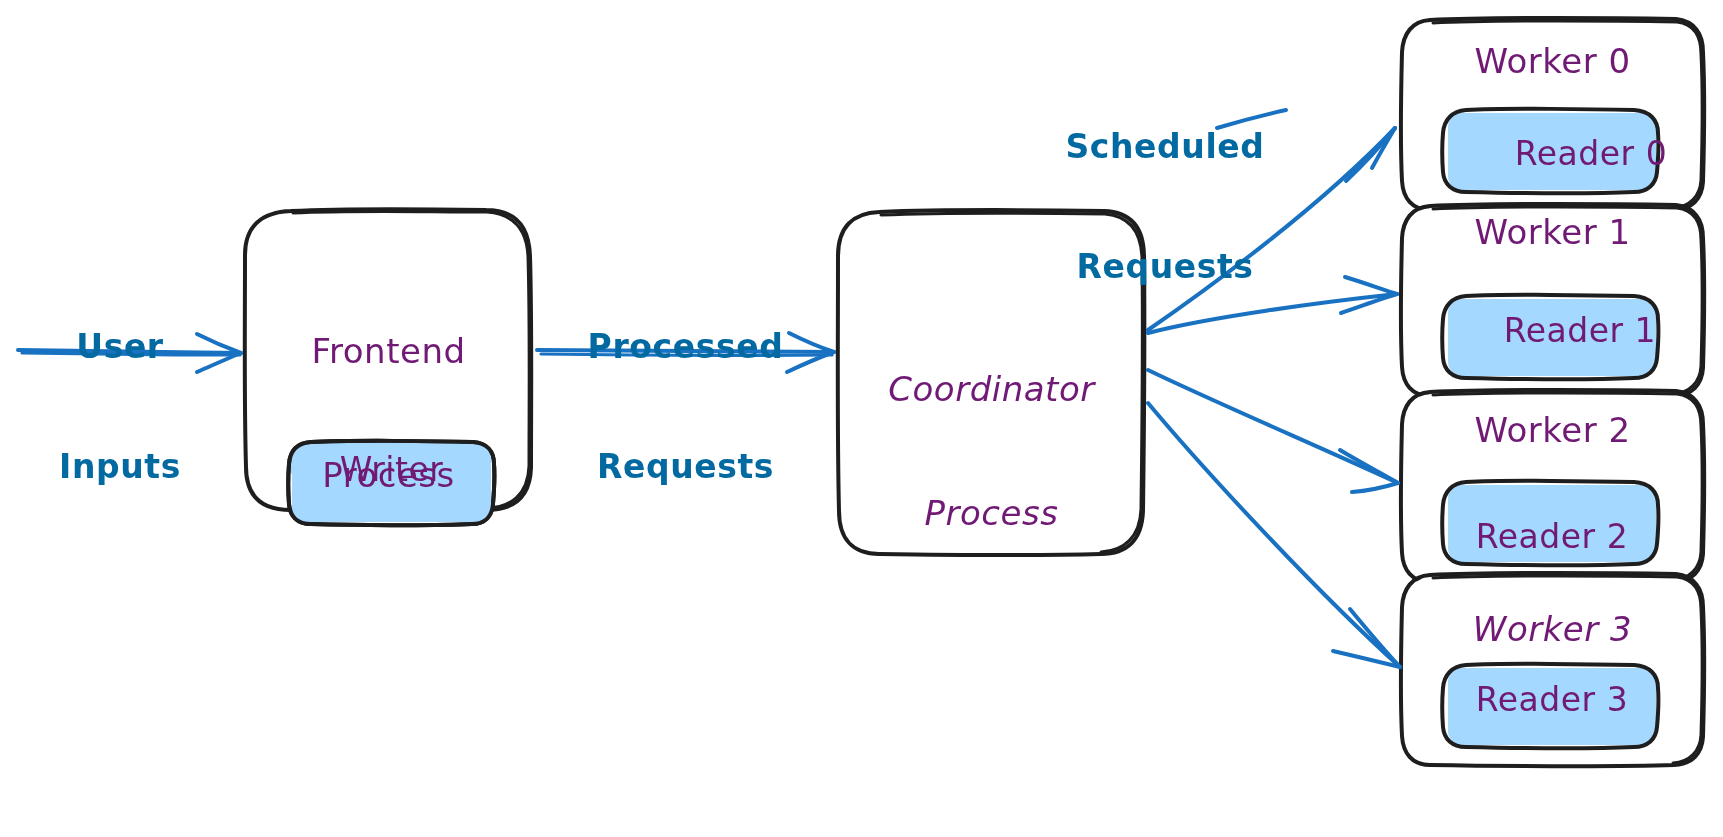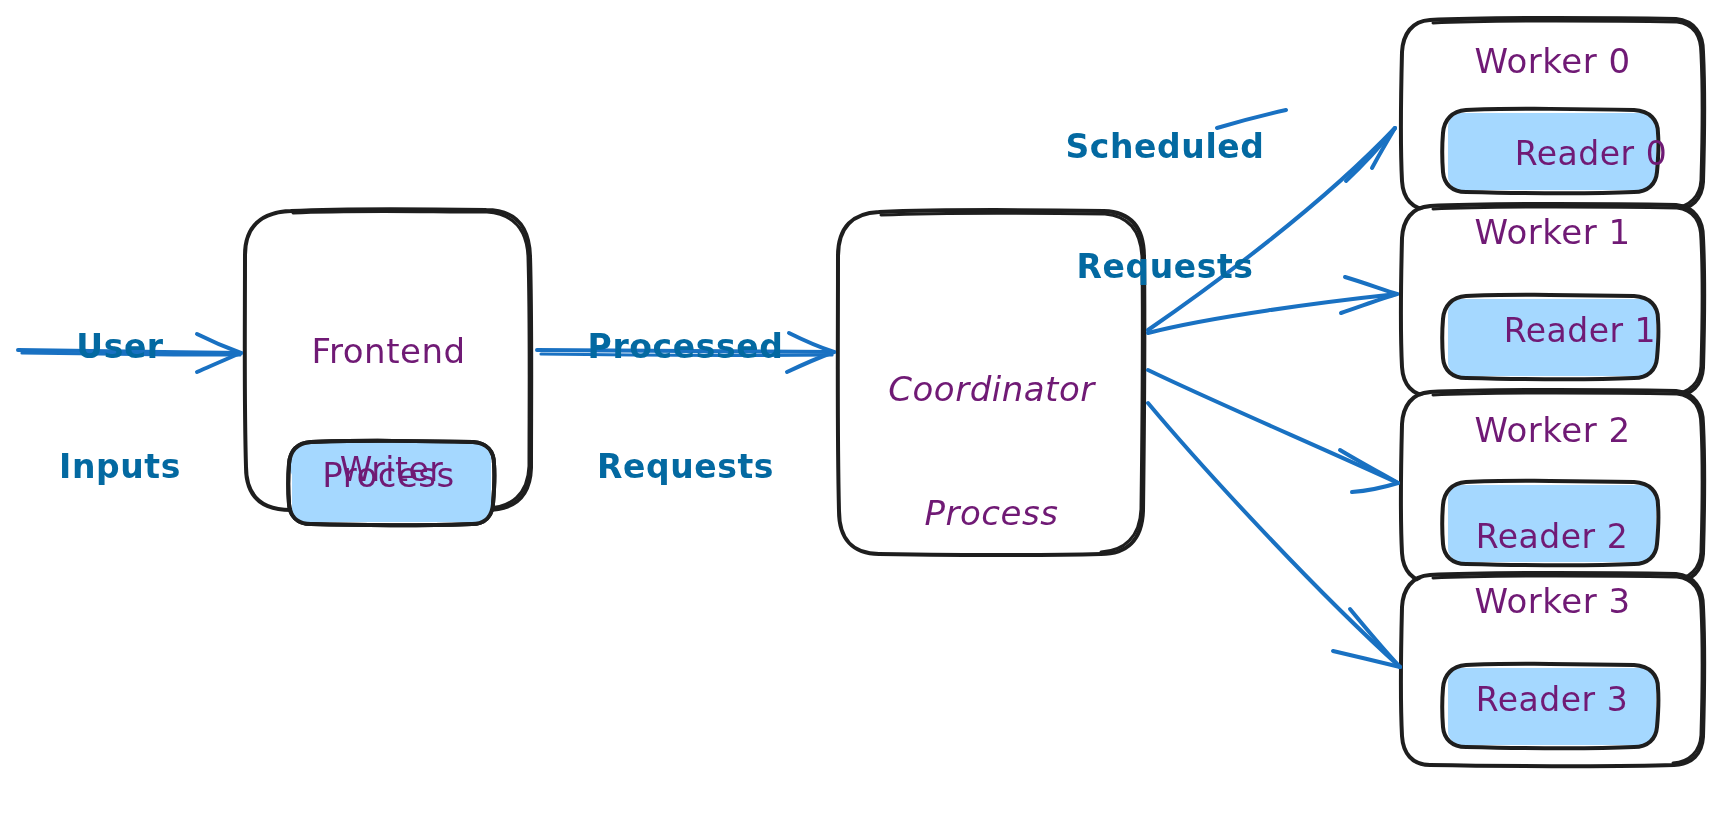--- a/index.html
+++ b/index.html
@@ -249,16 +249,16 @@
 
   <div class="lbl lbl-node" style="left:1402px; top:41px; width:301px;">Worker 0</div>
   <div class="lbl lbl-inner" style="left:1448px; top:134px; width:228px;margin-left:29px;">Reader 0</div>
 
   <div class="lbl lbl-node" style="left:1402px; top:212px; width:301px;">Worker 1</div>
   <div class="lbl lbl-inner" style="left:1448px; top:311px; width:208px;text-align:right;">Reader 1</div>
 
   <div class="lbl lbl-node" style="left:1402px; top:410px; width:301px;">Worker 2</div>
   <div class="lbl lbl-inner" style="left:1448px; top:497px; width:208px;margin-top:20px;">Reader 2</div>
 
-  <div class="lbl lbl-node" style="left:1402px; top:581px; width:301px;">Worker 3</div>
+  <div class="lbl lbl-node" style="left:1402px; top:609px; width:301px;font-style:italic;">Worker 3</div>
   <div class="lbl lbl-inner" style="left:1448px; top:680px; width:208px;">Reader 3</div>
 
 </div>
 
 </body></html>

